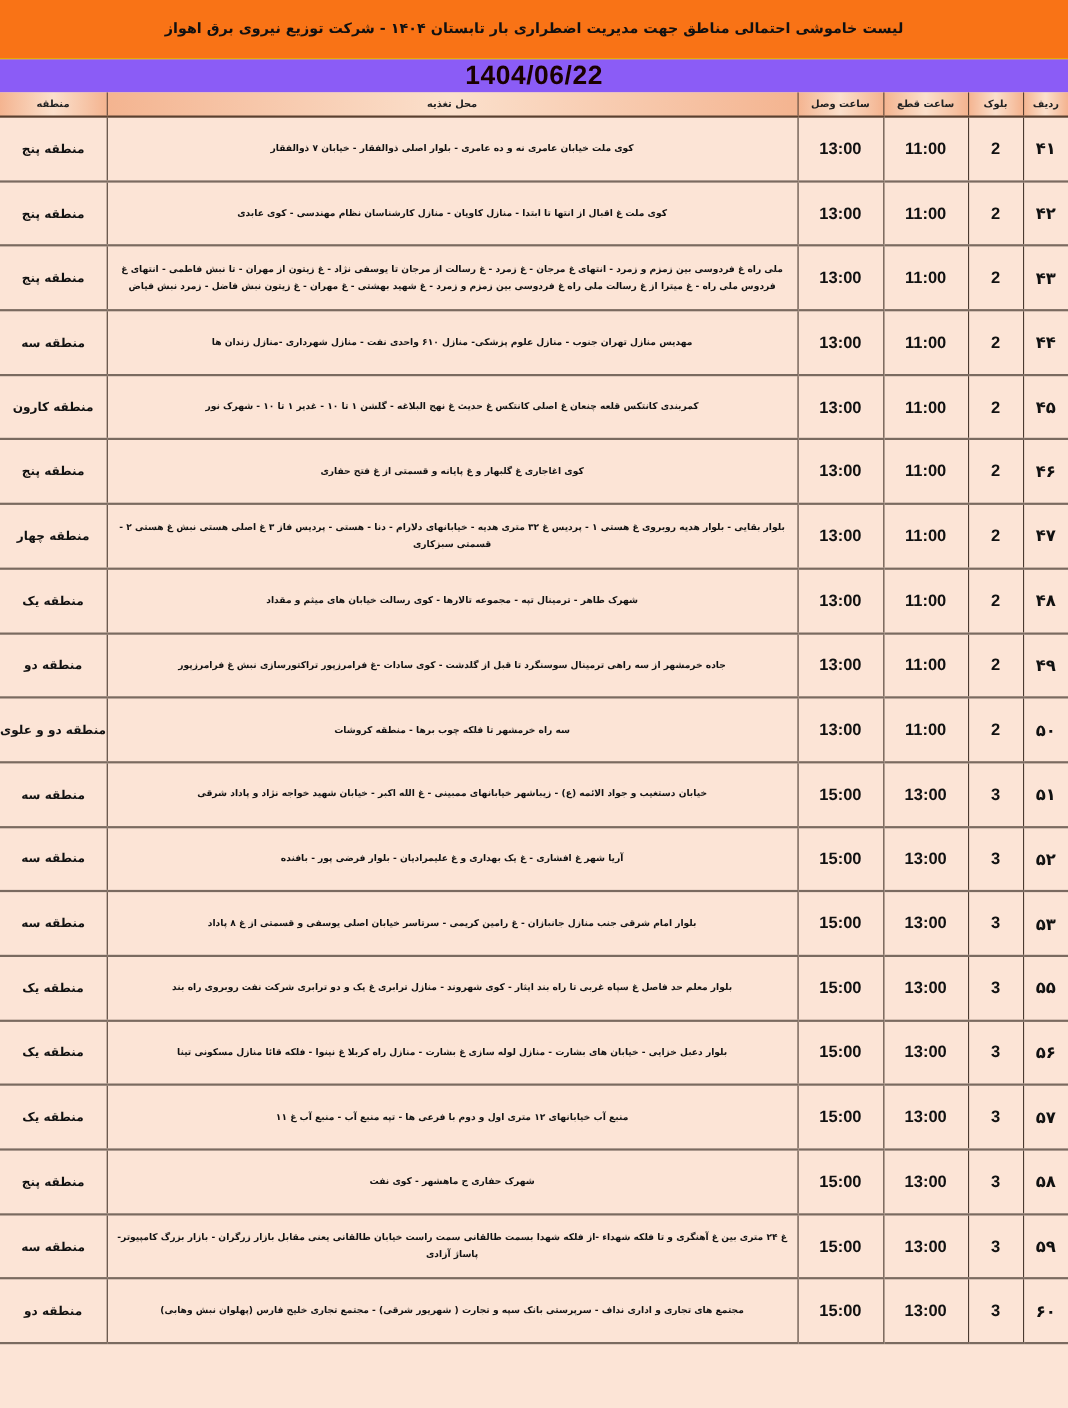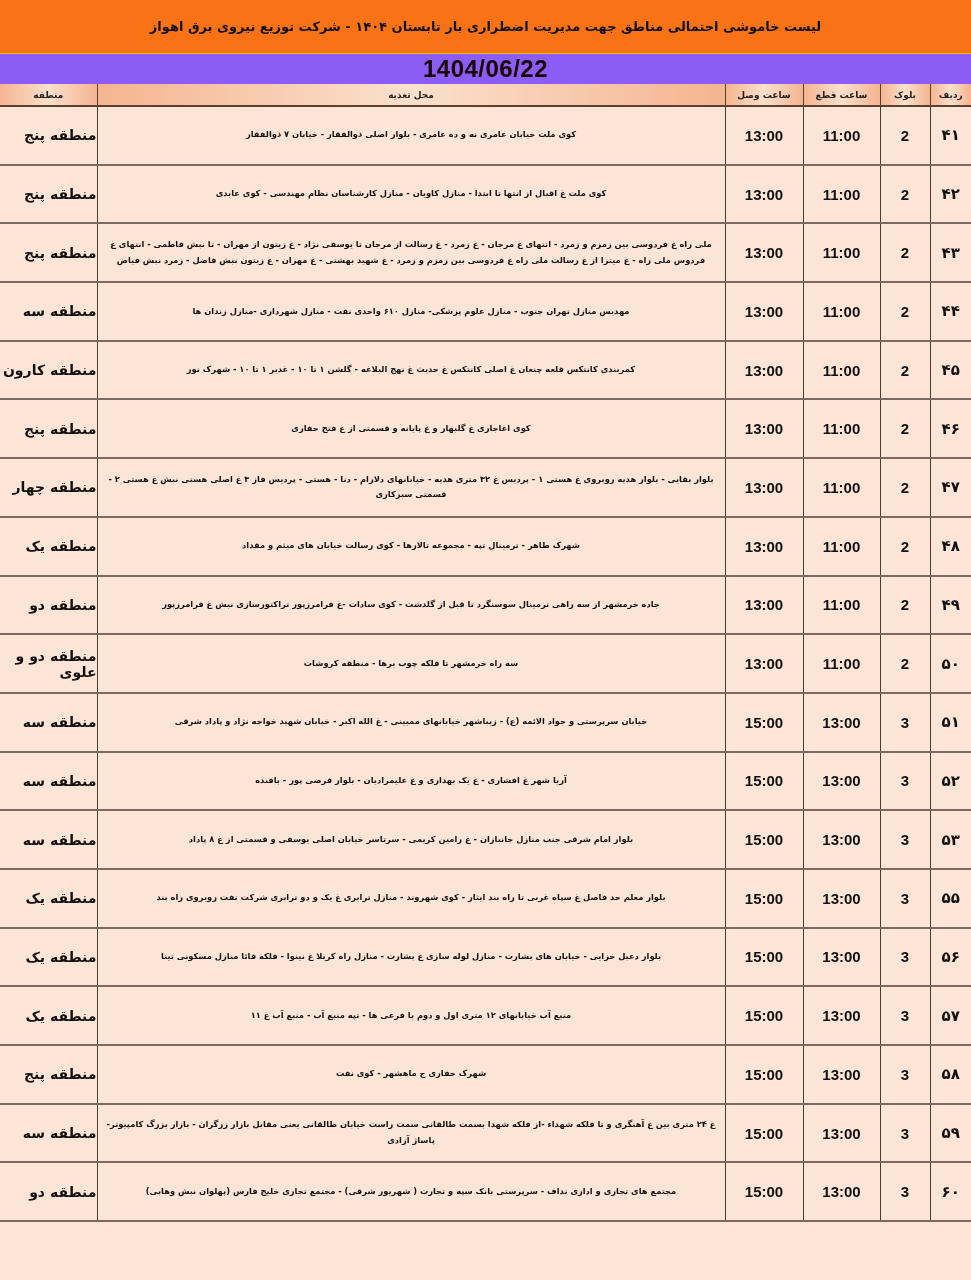--- a/index.html
+++ b/index.html
@@ -32,21 +32,21 @@
       background: linear-gradient(to right, #f4b490 0%, #fbe0cc 50%, #f4b490 100%);
       border-right: 1px solid #5a4030; border-bottom: 2px solid #5a4030;
       color: #222;
     }
     thead th:last-child { border-right: none; }
     tbody td {
       height: 58.7px; background: #fce4d6; text-align: center; vertical-align: middle;
       border-right: 1px solid #4a3a30; border-bottom: 2px solid #7a6a60;
     }
     tbody td:last-child { border-right: none; }
-    td.region { font-size: 14px; font-weight: bold; direction: rtl; text-align: right; }
+    td.region { font-size: 11px; font-weight: bold; direction: rtl; }
     td.feeder { font-size: 8.3px; font-weight: bold; direction: rtl; line-height: 1.9; padding: 0 4px; }
     td.time, td.block { font-family: "Liberation Sans", sans-serif; font-size: 15px; font-weight: bold; }
     td.rownum { font-size: 15px; font-weight: bold; }
   </style>
 </head>
 <body>
 
 <div class="title-band">
   <span>لیست خاموشی احتمالی مناطق جهت مدیریت اضطراری بار تابستان ۱۴۰۴ - شرکت توزیع نیروی برق اهواز</span>
 </div>
@@ -159,21 +159,21 @@
     <td class="region">منطقه دو و علوی</td>
     <td class="feeder">سه راه خرمشهر تا فلکه چوب برها - منطقه کروشات</td>
     <td class="time">13:00</td>
     <td class="time">11:00</td>
     <td class="block">2</td>
     <td class="rownum">۵۰</td>
   </tr>
 
   <tr>
     <td class="region">منطقه سه</td>
-    <td class="feeder">خیابان سرپرستی و جواد الائمه (ع) - زیباشهر خیابانهای ممبینی - غ الله اکبر - خیابان شهید خواجه نژاد و پاداد شرقی</td>
+    <td class="feeder">خیابان دستغیب و جواد الائمه (ع) - زیباشهر خیابانهای ممبینی - غ الله اکبر - خیابان شهید خواجه نژاد و پاداد شرقی</td>
     <td class="time">15:00</td>
     <td class="time">13:00</td>
     <td class="block">3</td>
     <td class="rownum">۵۱</td>
   </tr>
 
   <tr>
     <td class="region">منطقه سه</td>
     <td class="feeder">آریا شهر غ افشاری - غ یک بهداری و غ علیمرادیان - بلوار فرضی پور - بافنده</td>
     <td class="time">15:00</td>

